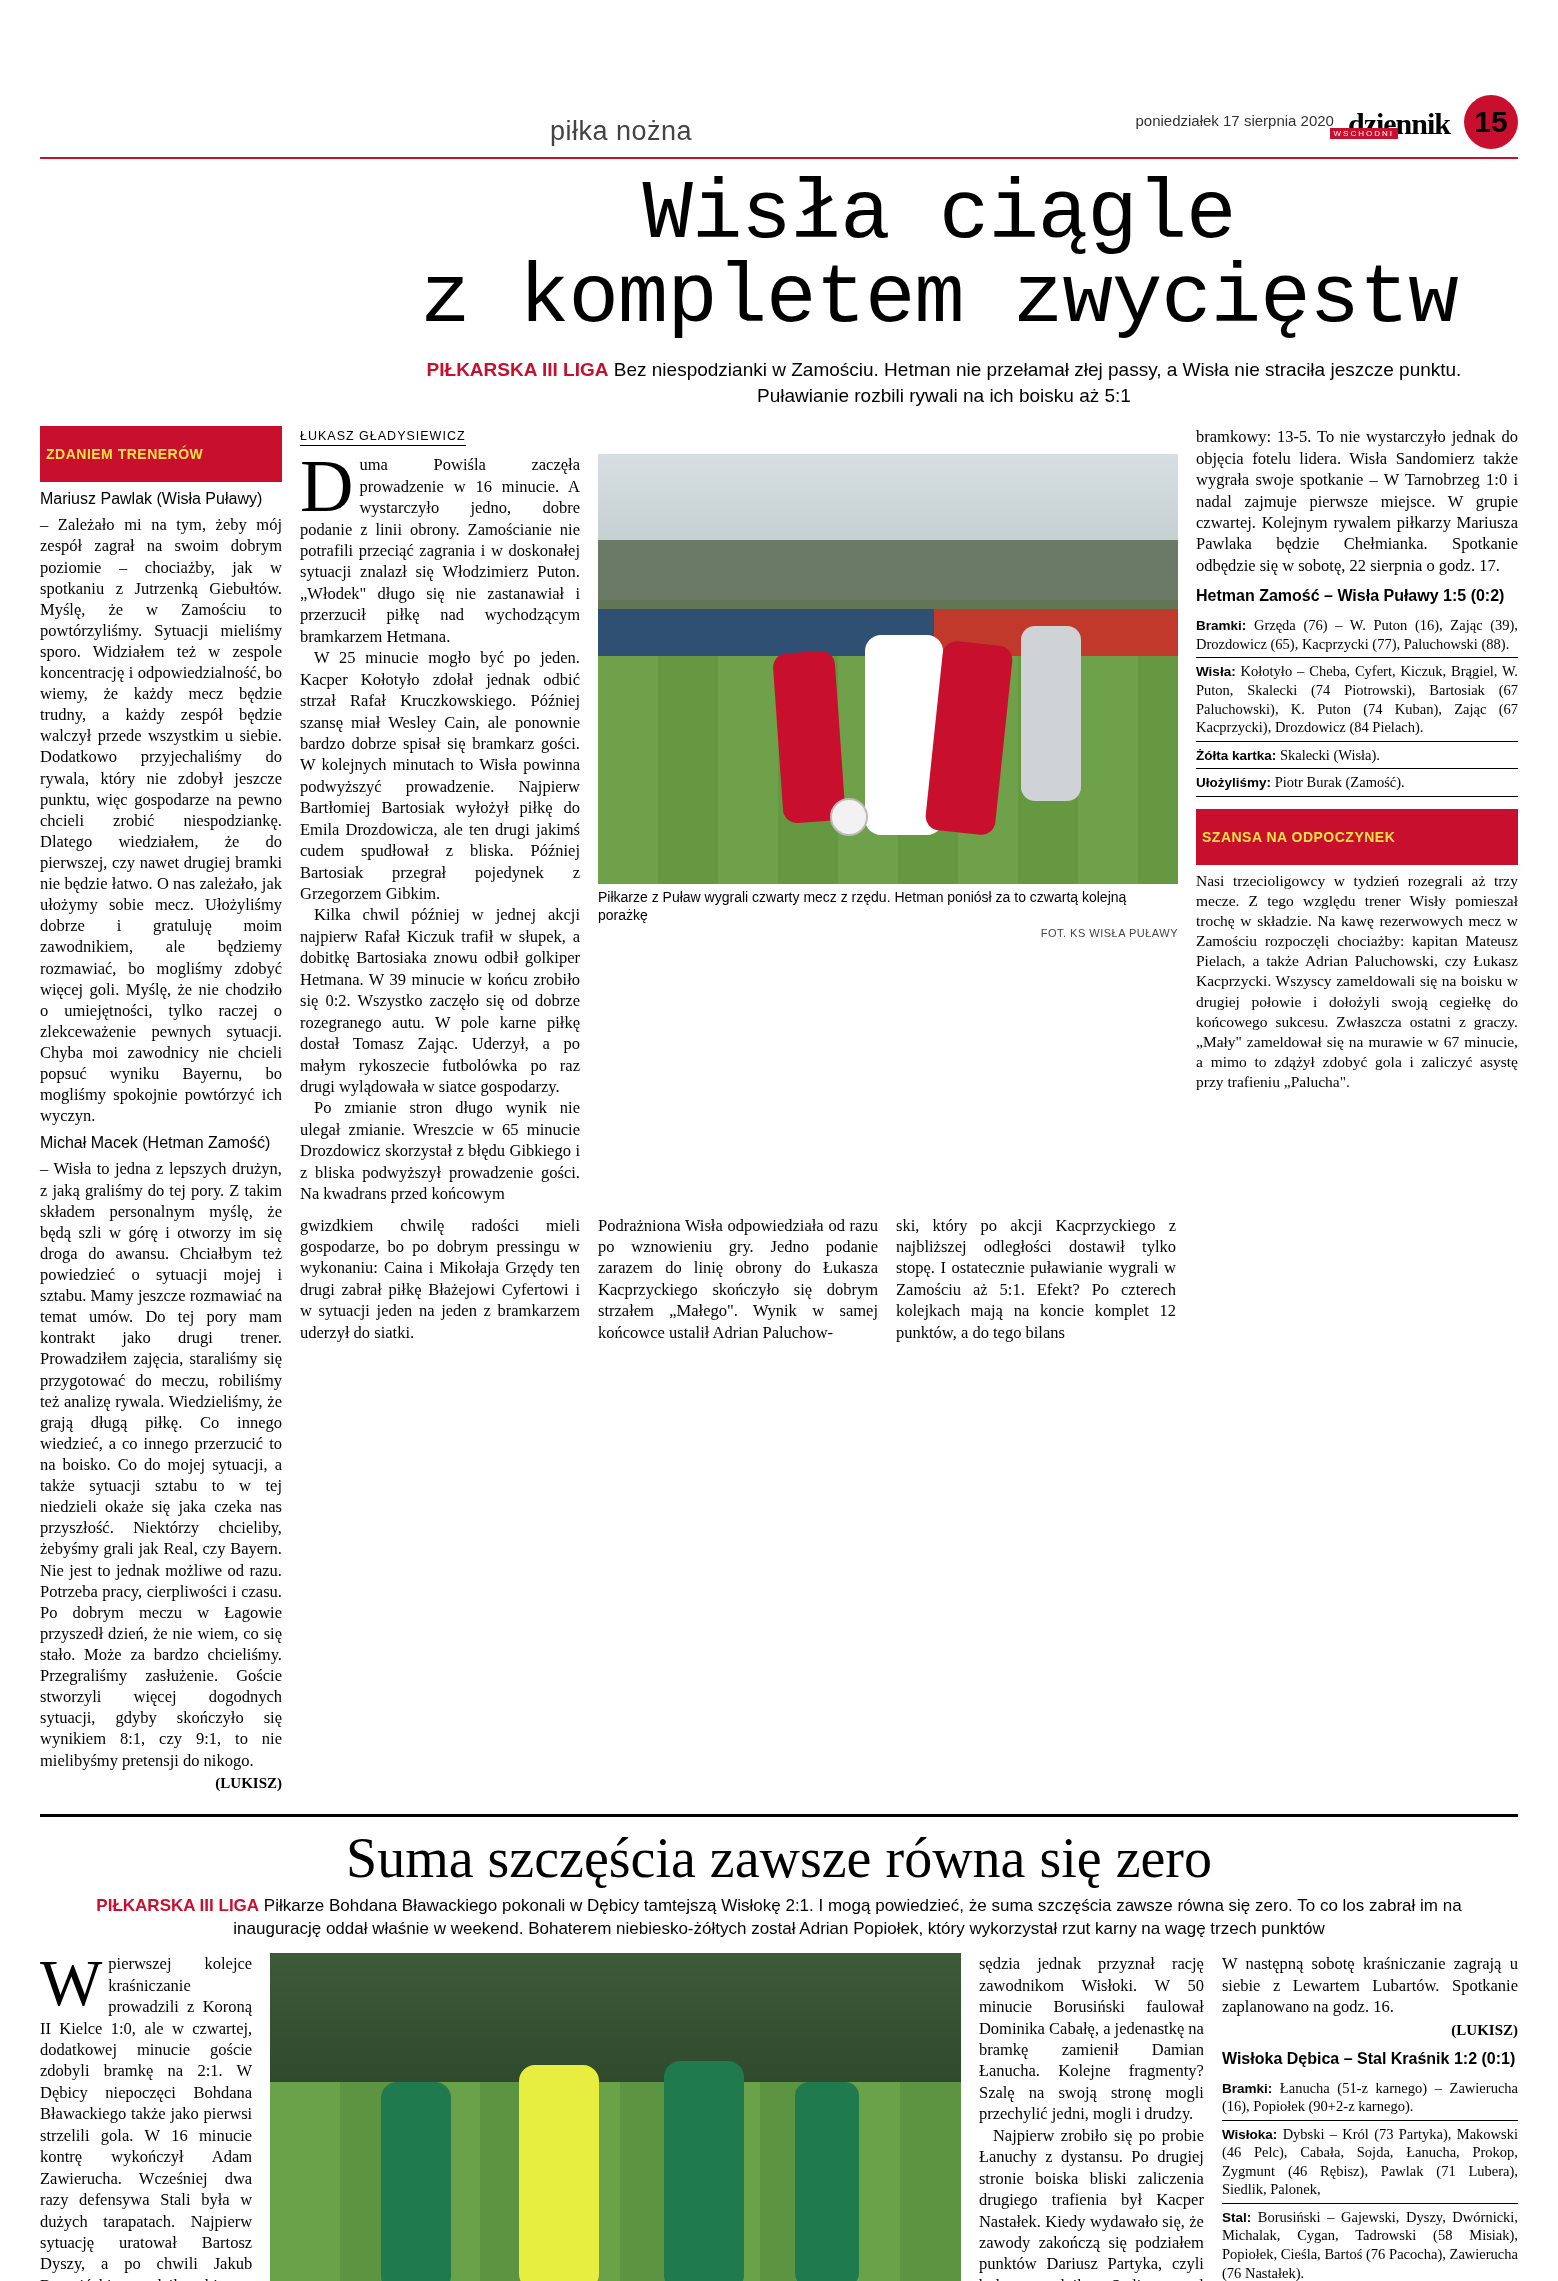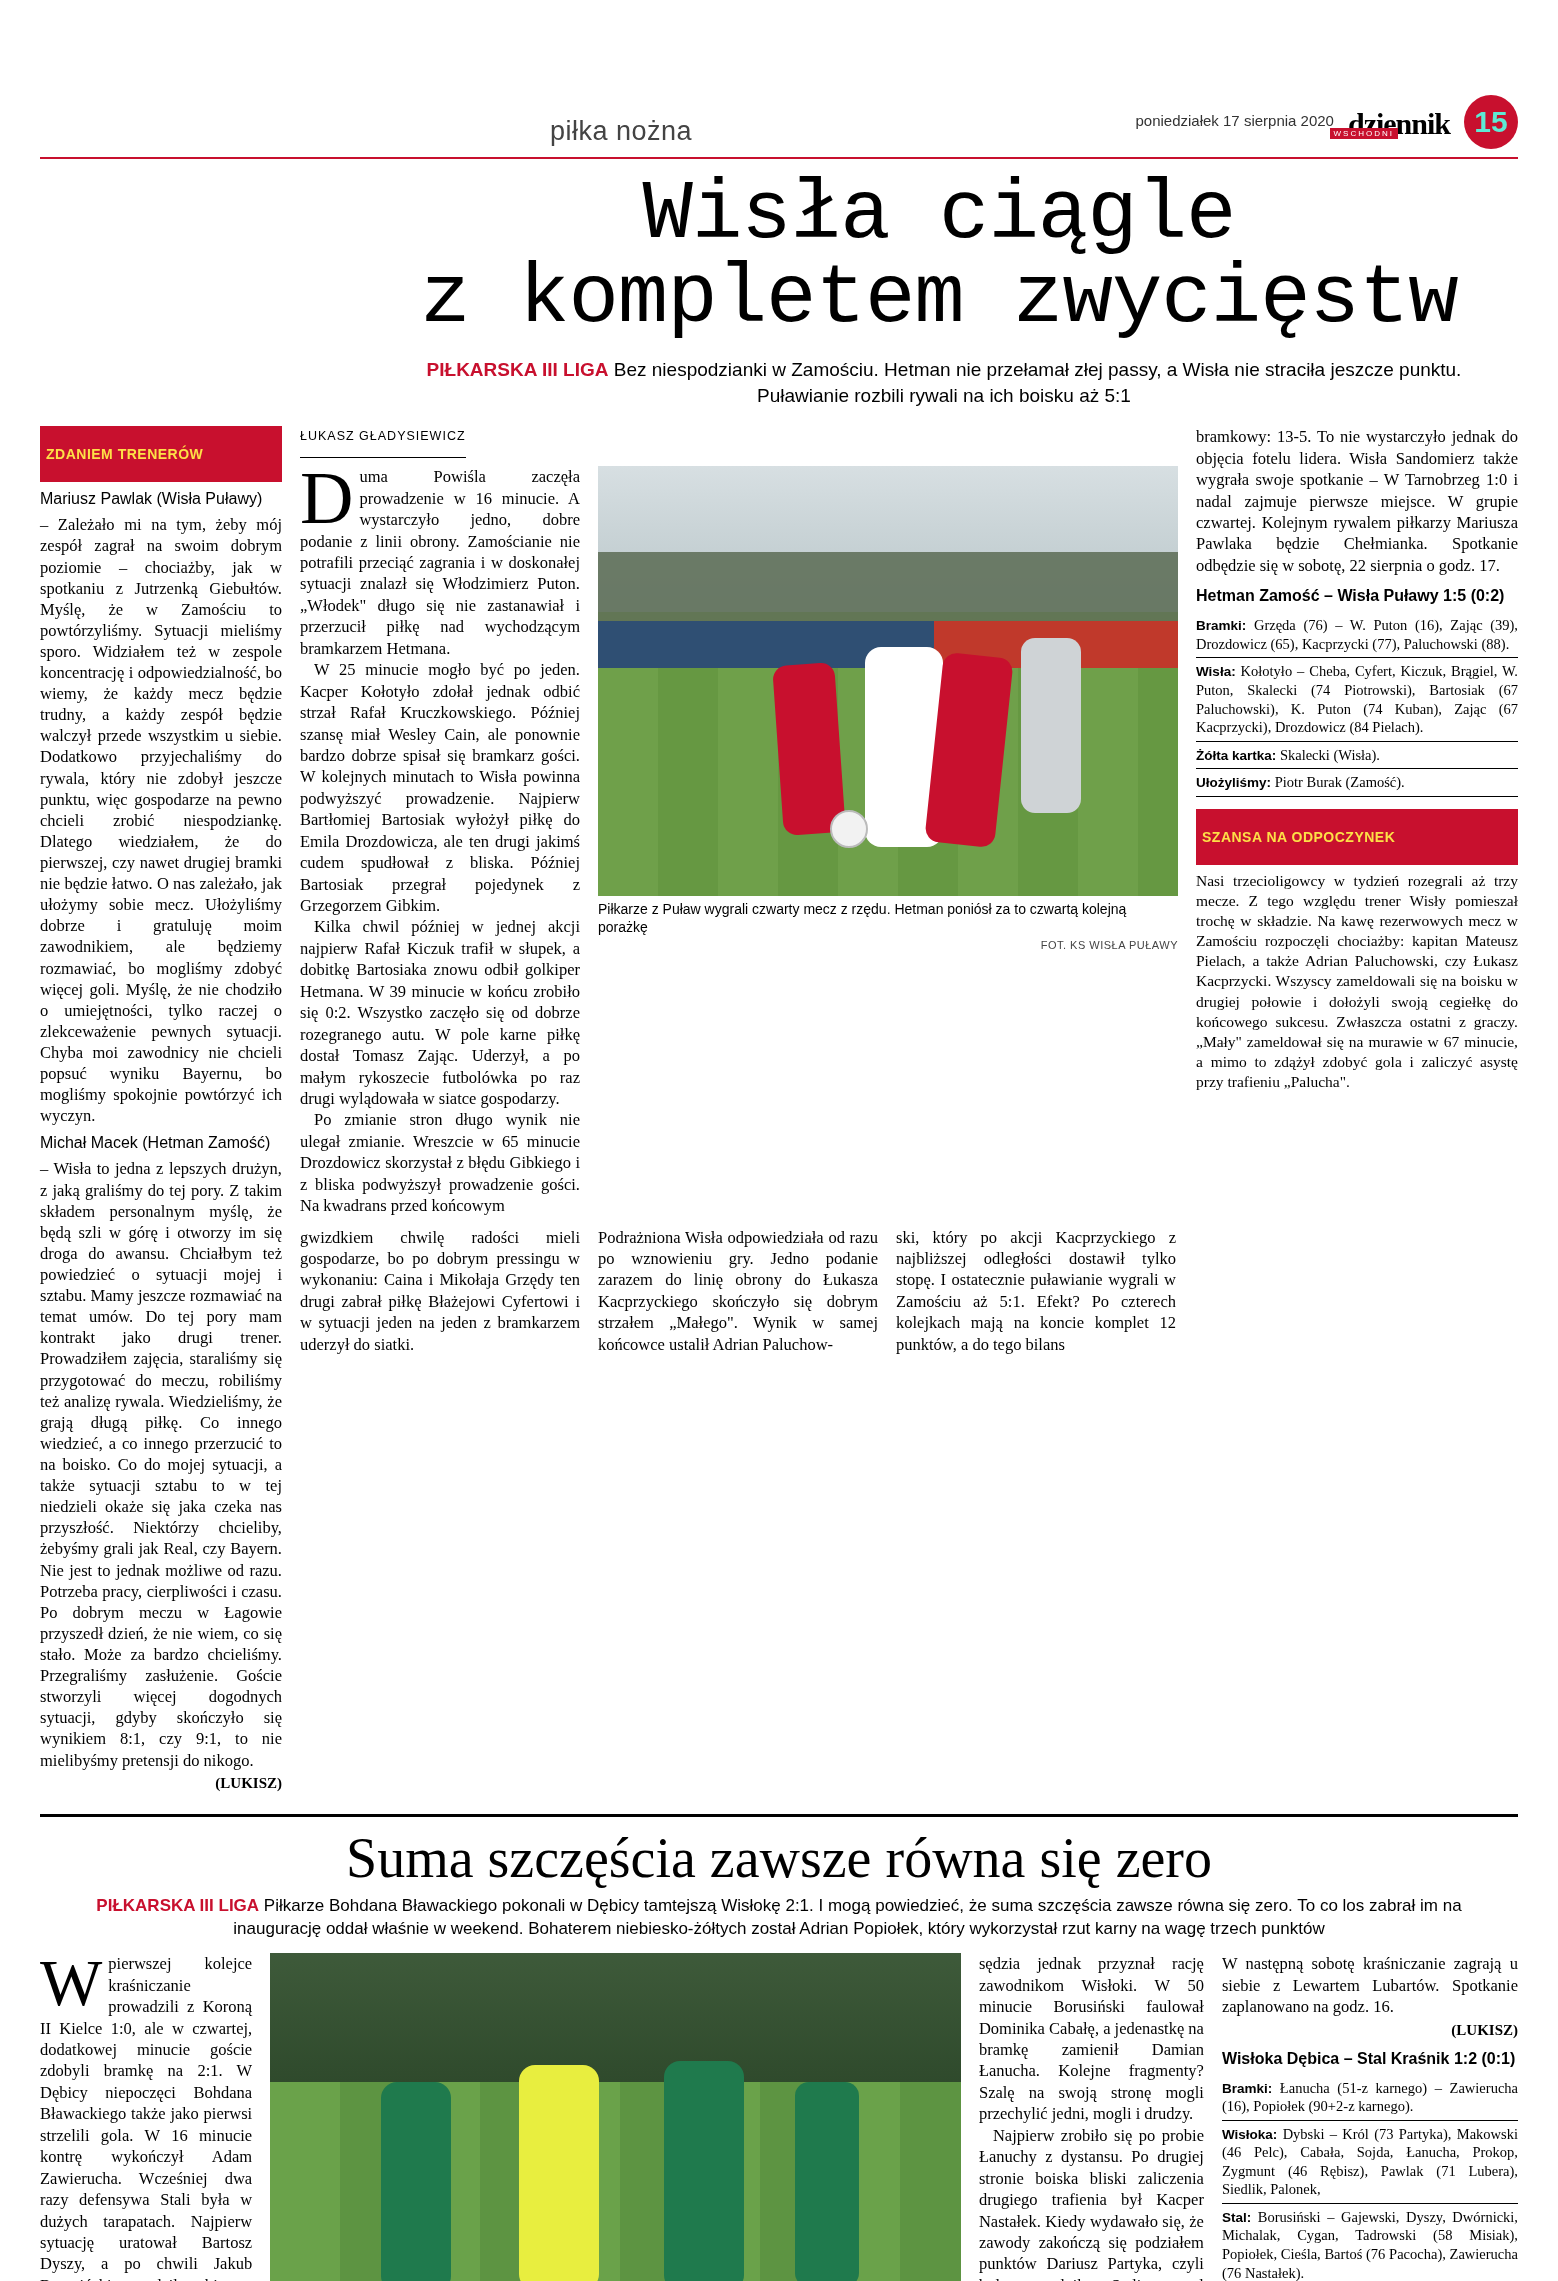--- a/index.html
+++ b/index.html
@@ -61,21 +61,21 @@
     bottom:-2px;
     background:#c8102e;
     color:#fff;
     font-family:"Liberation Sans", sans-serif;
     font-size:8px;
     letter-spacing:2px;
     padding:1px 4px;
   }
   .page-num-circle{
     width:54px;height:54px;border-radius:50%;
-    background:#c8102e;color:#5eead4;
+    background:#c8102e;color:#000000;
     display:flex;align-items:center;justify-content:center;
     font-family:"Liberation Sans", sans-serif;
     font-weight:bold;font-size:30px;
     margin-bottom:2px;
   }
   .rule-top{
     border-top:2px solid #c8102e;
     margin:6px 0 0 0;
   }
 
@@ -134,21 +134,21 @@
   }
   .sign{font-weight:bold;text-align:right;font-size:15px;margin-top:4px;}
 
   
   .byline{
     font-family:"Liberation Sans", sans-serif;
     font-size:12.5px;
     letter-spacing:1px;
     border-bottom:1px solid #000;
     display:inline-block;
-    padding-bottom:14px;
+    padding-bottom:2px;
     margin-bottom:8px;
   }
   .mid-grid{display:flex;gap:18px;}
   .mid-col{width:280px;font-size:16.5px;line-height:1.3;text-align:justify;hyphens:auto;}
   .mid-col p{margin:0;text-indent:14px;}
   .mid-col p.first{text-indent:0;}
   .dropcap{
     float:left;
     font-family:"Liberation Serif", serif;
     font-size:74px;

